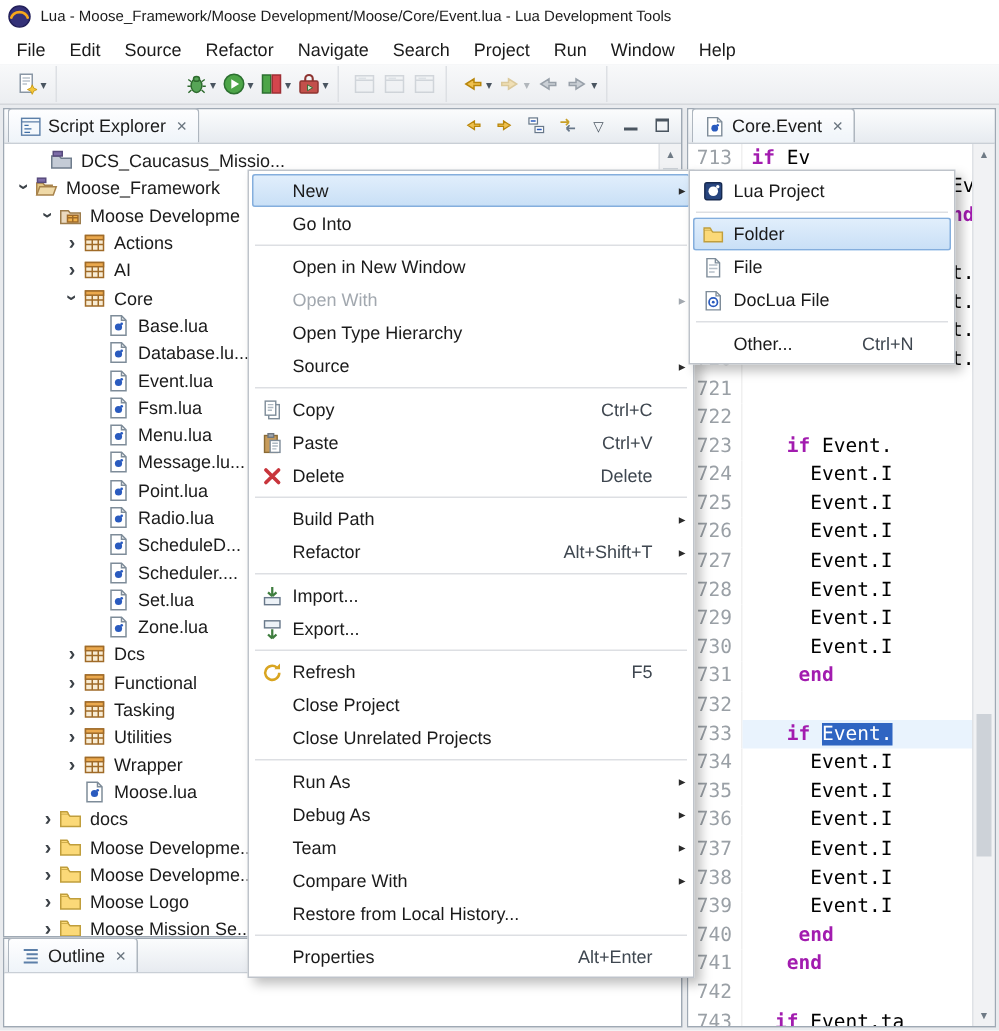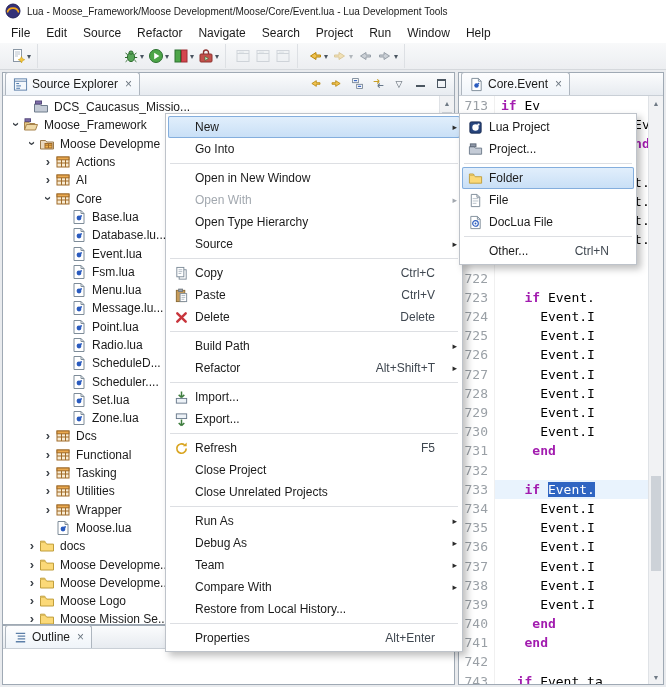--- a/index.html
+++ b/index.html
@@ -218,21 +218,21 @@
     <section class="panel panel-explorer">
       <div class="phead">
         <div class="tab">
           <span class="tabic" id="se-ic">
               <svg viewBox="0 0 16 16">
                 <rect x="1.5" y="2" width="13" height="12" fill="#F4F8FC" stroke="#5C7FA8"></rect>
                 <path d="M1.5 4.5h13" stroke="#5C7FA8"></path>
                 <path d="M3.5 7h3M3.5 9.5h5M3.5 12h4" stroke="#3F6EA5"></path>
               </svg>
             </span>
-          <span>Source Explorer</span>
+          <span>Script Explorer</span>
           <span class="tabx">×</span>
         </div>
         <div class="viewtools" id="se-tools">
             <span class="vt">
               <svg viewBox="0 0 16 16">
                 <path d="M9 4.5V7h4.5v2H9v2.5L3.5 8z" fill="#EFC14F" stroke="#B8860B"></path>
               </svg>
             </span>
             <span class="vt">
               <svg viewBox="0 0 16 16">
@@ -846,31 +846,20 @@
           <svg viewBox="0 0 16 16">
             <rect x="2" y="2" width="12" height="12" rx="1.5" fill="#27457E" stroke="#16294F"></rect>
             <circle cx="8" cy="8" r="3.4" fill="#fff"></circle>
             <circle cx="11.2" cy="4.8" r="1.2" fill="#fff"></circle>
           </svg>
         </span>
         <span class="mlab">Lua Project</span>
         <span class="macc"></span>
         <span class="marr"></span>
       </div>
-      <div class="mrow">
-        <span class="micon">
-          <svg viewBox="0 0 16 16">
-            <path d="M1.5 5h5l1.3 1.5h6.7V13H1.5z" fill="#C4CBD6" stroke="#6F7C8C"></path>
-            <rect x="2.5" y="2" width="6" height="3" fill="#8F98A8" stroke="#5E6878"></rect>
-          </svg>
-        </span>
-        <span class="mlab">Project...</span>
-        <span class="macc"></span>
-        <span class="marr"></span>
-      </div>
       <div class="msep"></div>
       <div class="mrow hl">
         <span class="micon">
           <svg viewBox="0 0 16 16">
             <path d="M1.5 4.5h4.8l1.4 1.6h6.8V13H1.5z" fill="#FBD978" stroke="#C09E3C"></path>
             <path d="M1.5 4.5V3.2h4.2l1 1.3" fill="#FBD978" stroke="#C09E3C"></path>
           </svg>
         </span>
         <span class="mlab">Folder</span>
         <span class="macc"></span>

